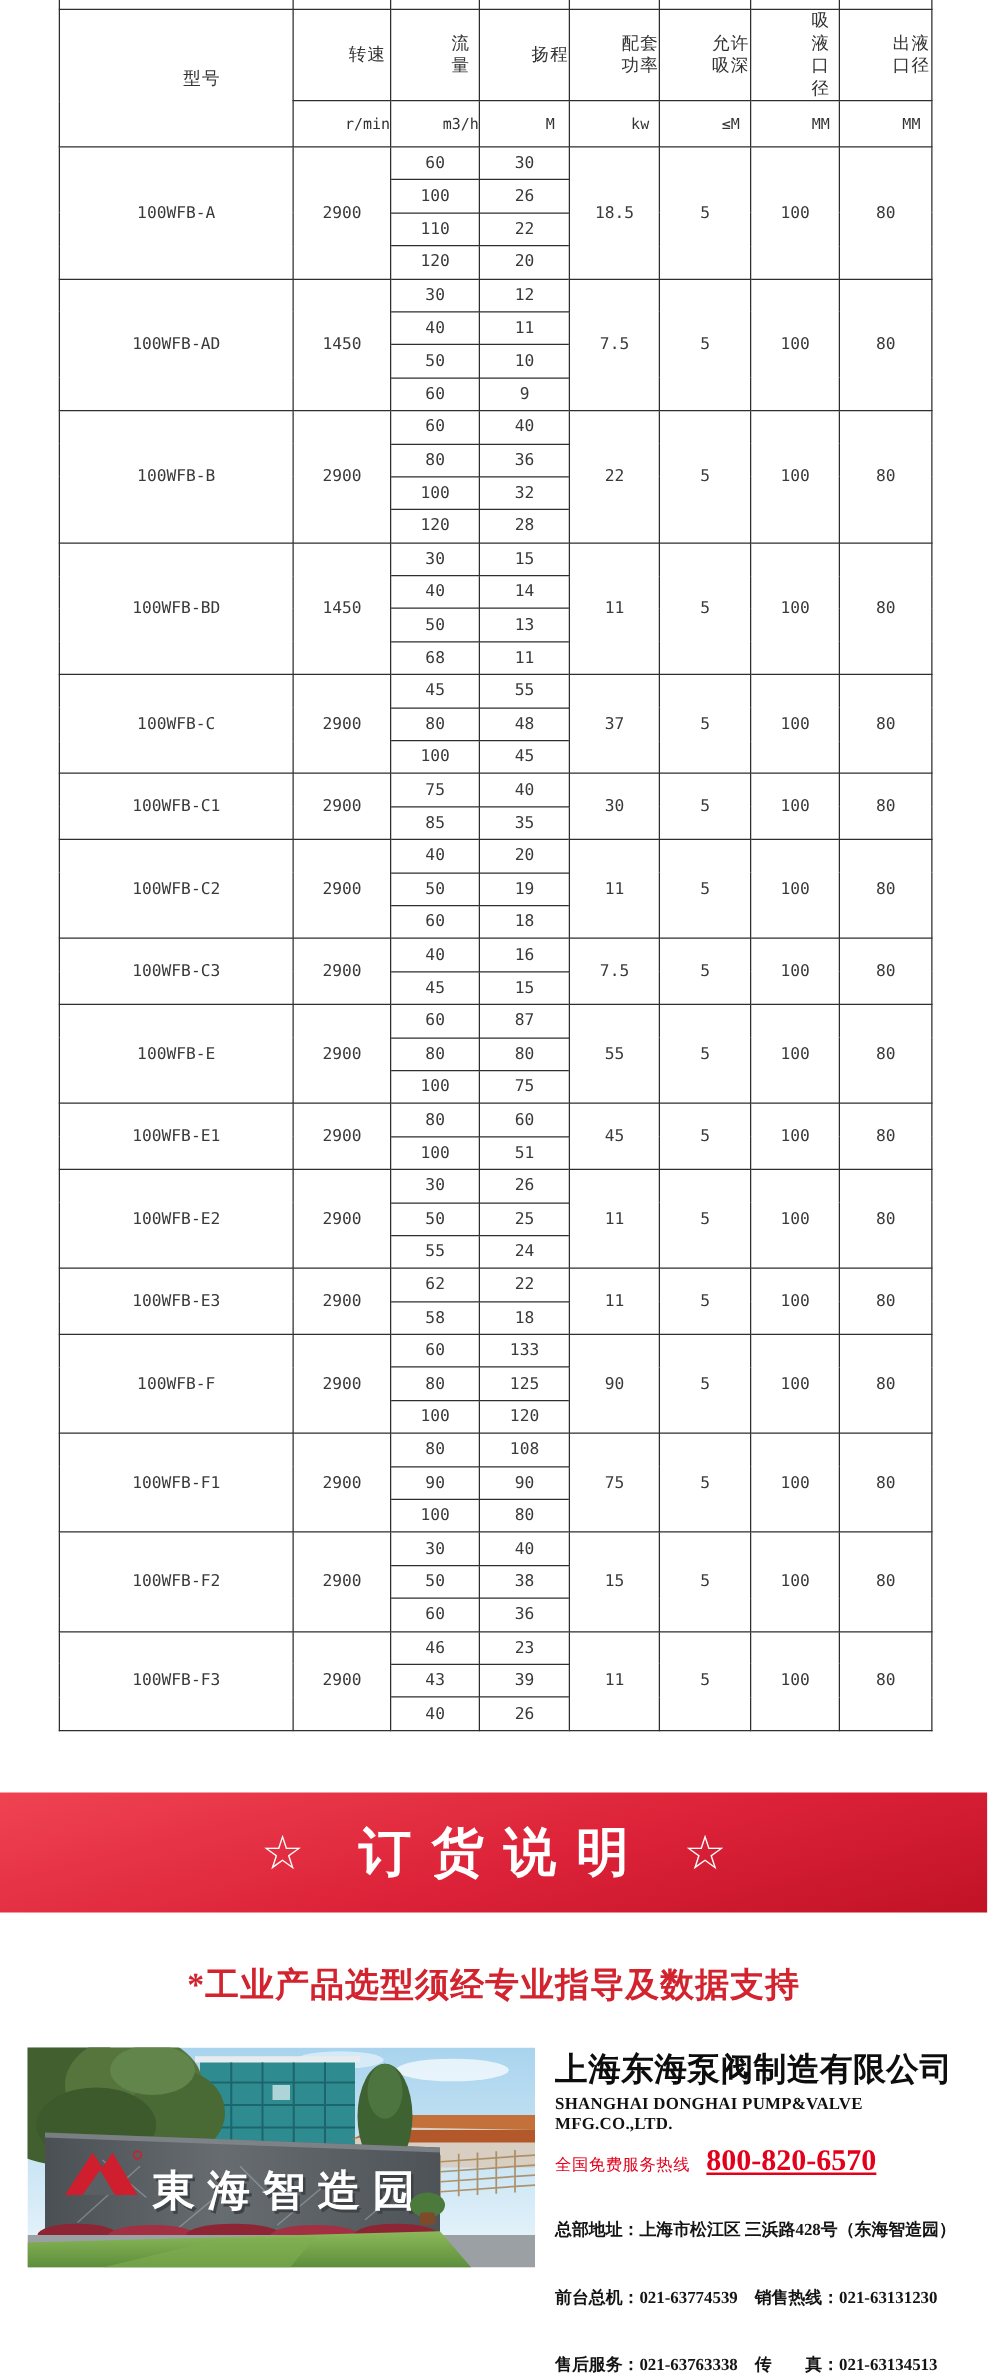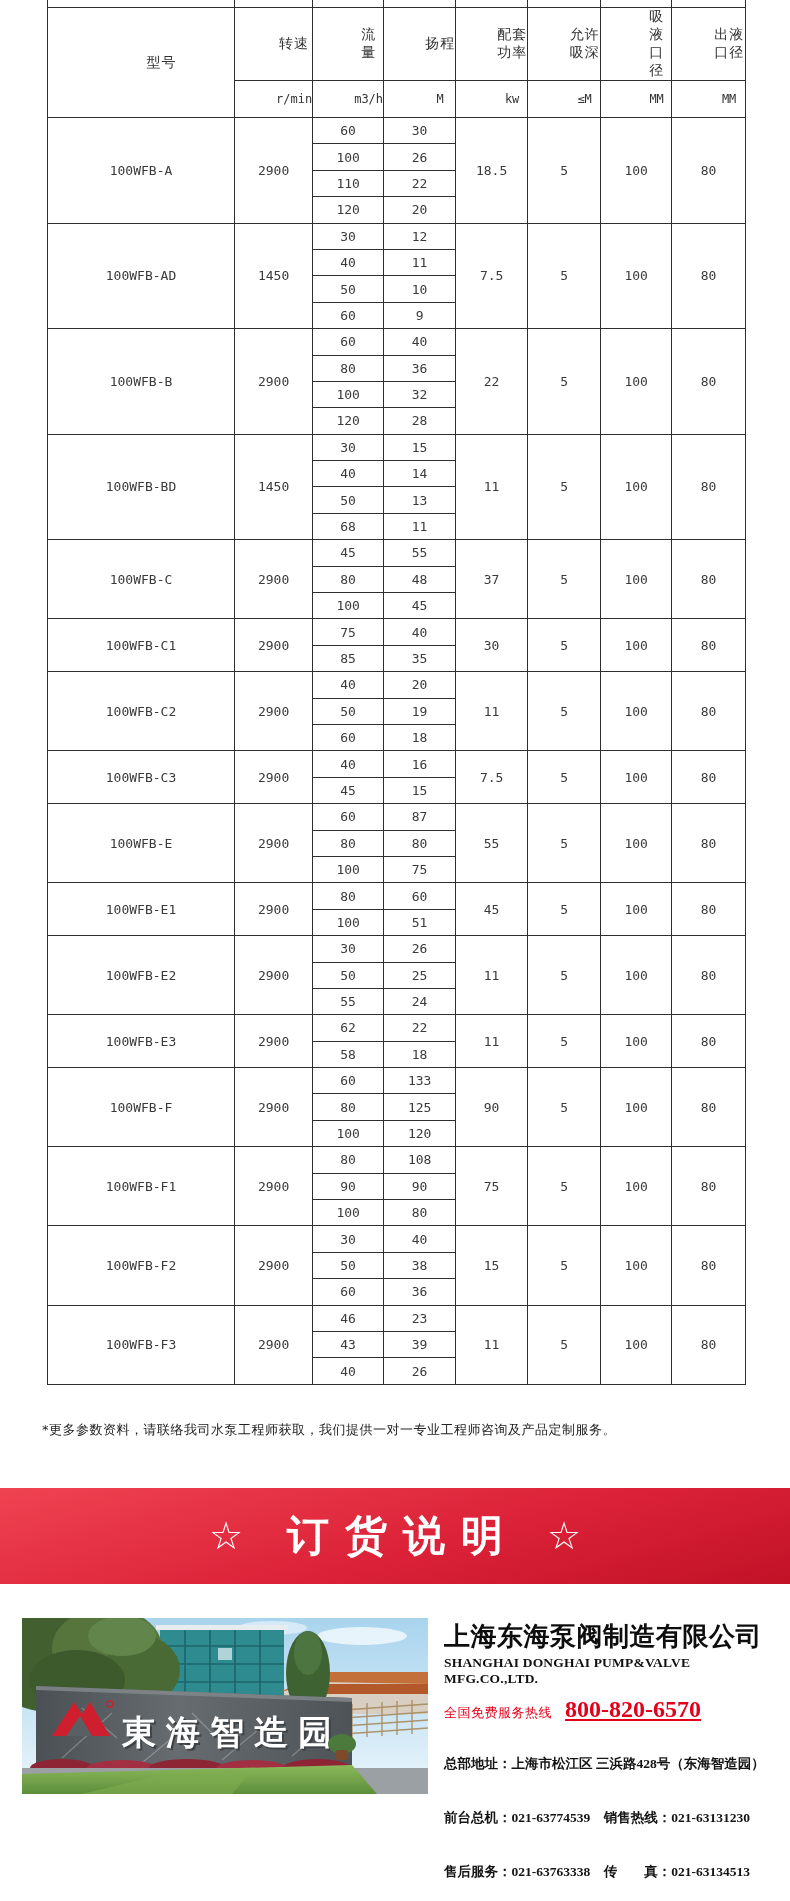--- a/index.html
+++ b/index.html
@@ -375,29 +375,29 @@
           <td>43</td>
           <td>39</td>
         </tr>
         <tr>
           <td>40</td>
           <td>26</td>
         </tr>
       </tbody>
     </table>
 
-  <p class="param-note">*更多参数资料，请联络我司水泵工程师获取，我们提供一对一专业工程师咨询及产品定制服务。</p>
 
   <div class="banner">
     <span class="star">☆</span>
     <span class="banner-title">订货说明</span>
     <span class="star">☆</span>
   </div>
 
   <div class="notices">
+    <p>*工业产品选型须经专业指导及数据支持</p>
   </div>
 
   <div class="footer">
     <div class="photo-wrap">
       <svg viewBox="0 0 406 176" width="406" height="176" xmlns="http://www.w3.org/2000/svg">
         <defs>
           <linearGradient id="sky" x1="0" y1="0" x2="0" y2="1">
             <stop offset="0" stop-color="#a9d4ee"></stop>
               <stop offset="0.7" stop-color="#d6ebf7"></stop>
               <stop offset="1" stop-color="#eef7fc"></stop>

